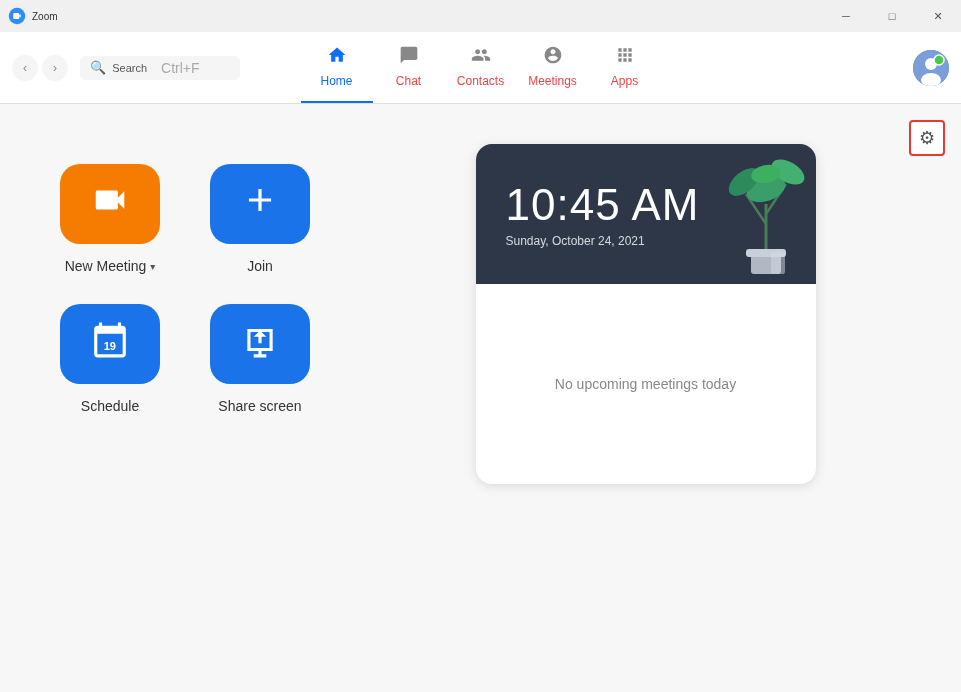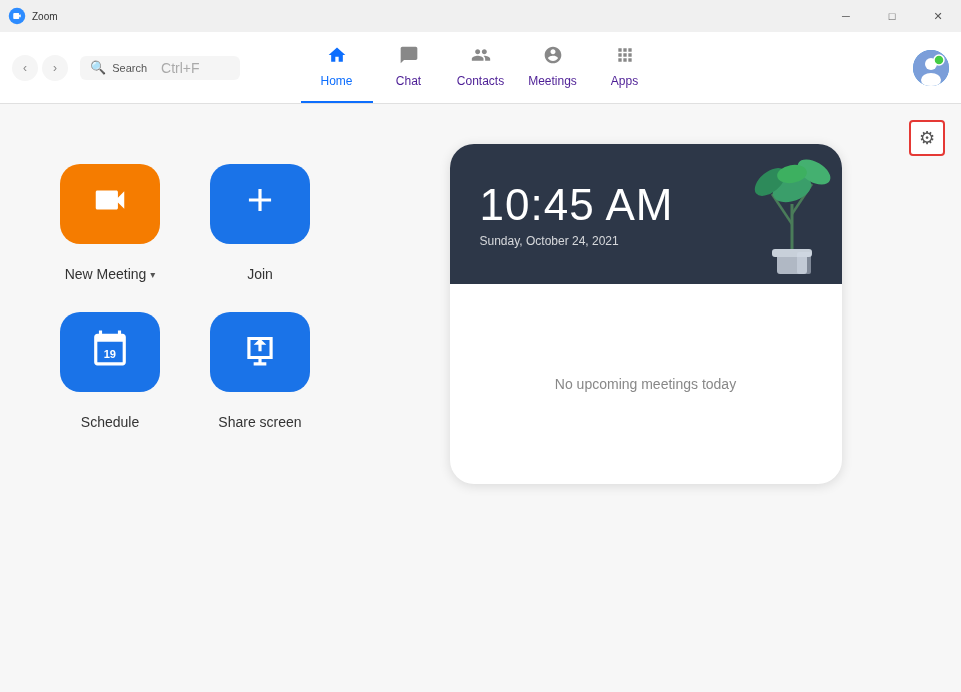--- a/index.html
+++ b/index.html
@@ -120,21 +120,21 @@
       height: 100%;
     }
     .nav-tab {
       display: flex;
       flex-direction: column;
       align-items: center;
       justify-content: center;
       width: 72px;
       height: 100%;
       cursor: pointer;
-      color: #4c1d95;
+      color: #ef4444;
       font-size: 12px;
       gap: 4px;
       border-bottom: 2px solid transparent;
       text-decoration: none;
     }
     .nav-tab.active {
       color: #0d6efd;
       border-bottom: 2px solid #0d6efd;
       text-align: center;
     }
@@ -206,21 +206,21 @@
     }
     .actions-row {
       display: flex;
       gap: 50px;
       align-items: flex-start;
     }
     .action-item {
       display: flex;
       flex-direction: column;
       align-items: center;
-      gap: 22px;
+      gap: 14px;
       cursor: pointer;
     }
     .action-btn {
       width: 100px;
       height: 80px;
       border-radius: 20px;
       display: flex;
       align-items: center;
       justify-content: center;
       cursor: pointer;
@@ -249,22 +249,22 @@
     
     .right-panel {
       flex: 1;
       height: 100%;
       display: flex;
       align-items: flex-start;
       justify-content: center;
       padding: 40px 40px 0 0;
     }
     .meeting-card {
-      width: 392px;
-      border-radius: 24px;
+      width: 340px;
+      border-radius: 16px;
       overflow: hidden;
       box-shadow: 0 2px 12px rgba(0,0,0,0.12);
       background: #fff;
     }
     .clock-section {
       background: #2d3748;
       padding: 30px 30px 30px 30px;
       position: relative;
       overflow: hidden;
       min-height: 140px;

